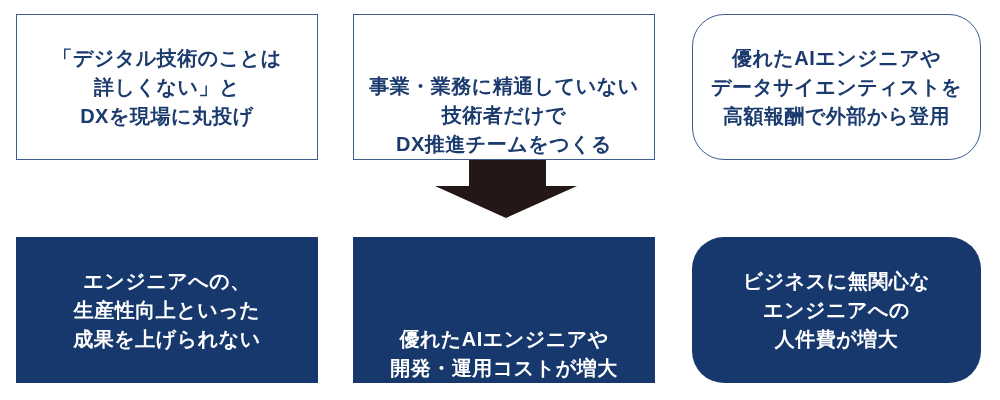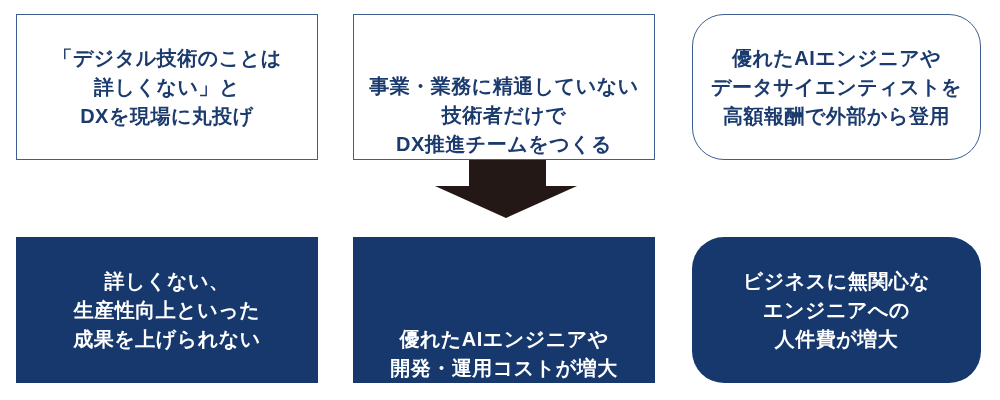--- a/index.html
+++ b/index.html
@@ -91,21 +91,21 @@
 高額報酬で外部から登用</span>
   </div>
 
   <div class="arrow">
     <svg viewBox="0 0 142 58" preserveAspectRatio="none" aria-hidden="true">
       <path d="M34,0 H111 V26 H142 L71,58 L0,26 H34 Z"></path>
     </svg>
   </div>
 
   <div class="box box-bottom col1">
-    <span class="box-text">詳しくない、
+    <span class="box-text">エンジニアへの、
 生産性向上といった
 成果を上げられない</span>
   </div>
 
   <div class="box box-bottom col2">
     <span class="box-text">優れたAIエンジニアや
 開発・運用コストが増大</span>
   </div>
 
   <div class="box box-bottom col3">

